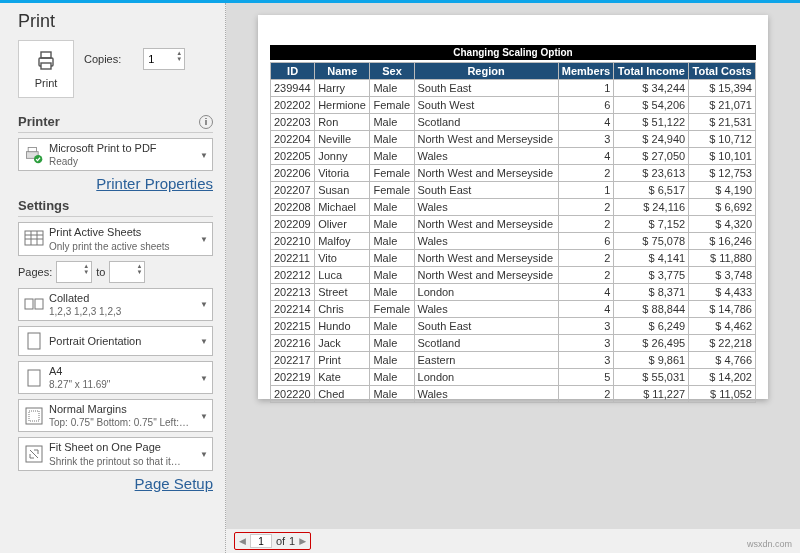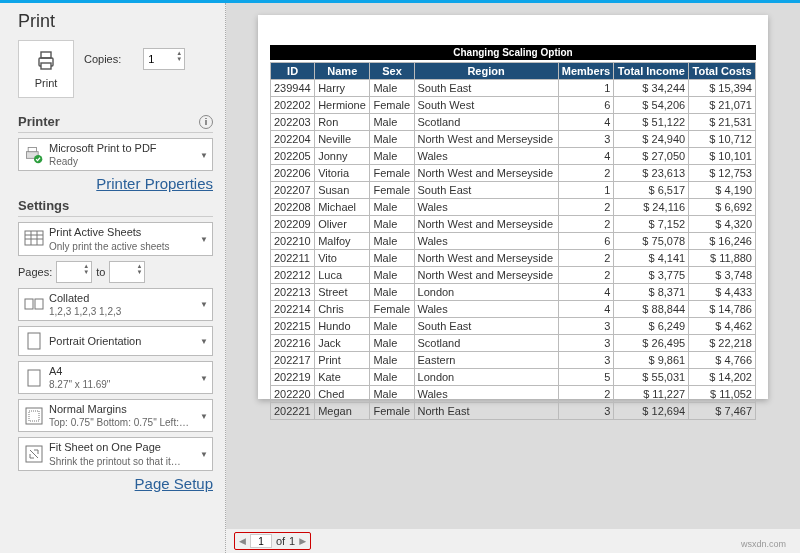--- a/index.html
+++ b/index.html
@@ -32,21 +32,21 @@
   .page { width: 510px; height: 384px; background: #fff; box-shadow: 0 2px 6px rgba(0,0,0,0.25); padding: 30px 12px; }
   .sheet-title { background: #000; color: #fff; font-size: 10px; text-align: center; padding: 2px 0; margin-bottom: 2px; font-weight: 600; }
   table { width: 100%; border-collapse: collapse; font-size: 11px; }
   th { background: #1f4e78; color: #fff; font-weight: 600; border: 1px solid #bbb; padding: 2px 3px; text-align: center; }
   td { border: 1px solid #bbb; padding: 2px 3px; white-space: nowrap; }
   td.num { text-align: right; }
   .nav-row { height: 24px; display: flex; align-items: center; padding: 0 8px; background: #f0f0f0; }
   .nav-box { border: 1.5px solid #c00; border-radius: 2px; display: flex; align-items: center; padding: 0 4px; gap: 4px; font-size: 11px; height: 18px; }
   .nav-box .arr { font-size: 9px; color: #888; cursor: pointer; }
   .nav-box input { width: 22px; border: 1px solid #ccc; font-size: 10px; text-align: center; height: 14px; }
-  .watermark { position: absolute; right: 14px; bottom: 4px; font-size: 9px; color: #999; }
+  .watermark { position: absolute; right: 8px; bottom: 4px; font-size: 9px; color: #999; }
 </style>
 </head>
 <body>
 
 <div class="root">
   <div class="content">
     <div class="left">
       <div class="title">Print</div>
 
       <div class="print-row">
@@ -382,29 +382,20 @@
                 </tr>
                 <tr>
                   <td>202220</td>
                   <td>Ched</td>
                   <td>Male</td>
                   <td>Wales</td>
                   <td class="num">2</td>
                   <td class="num">$   11,227</td>
                   <td class="num">$   11,052</td>
                 </tr>
-                <tr>
-                  <td>202221</td>
-                  <td>Megan</td>
-                  <td>Female</td>
-                  <td>North East</td>
-                  <td class="num">3</td>
-                  <td class="num">$   12,694</td>
-                  <td class="num">$     7,467</td>
-                </tr>
               </tbody>
           </table>
         </div>
       </div>
       <div class="nav-row">
         <div class="nav-box">
           <span class="arr">◀</span>
           <input value="1" style="">
           <span>of</span>
           <span>1</span>

